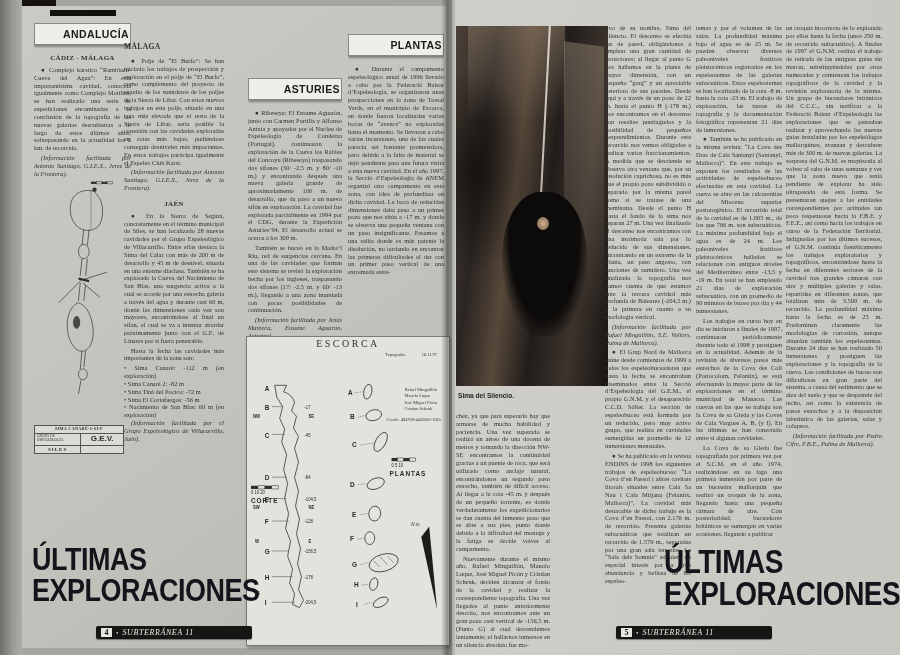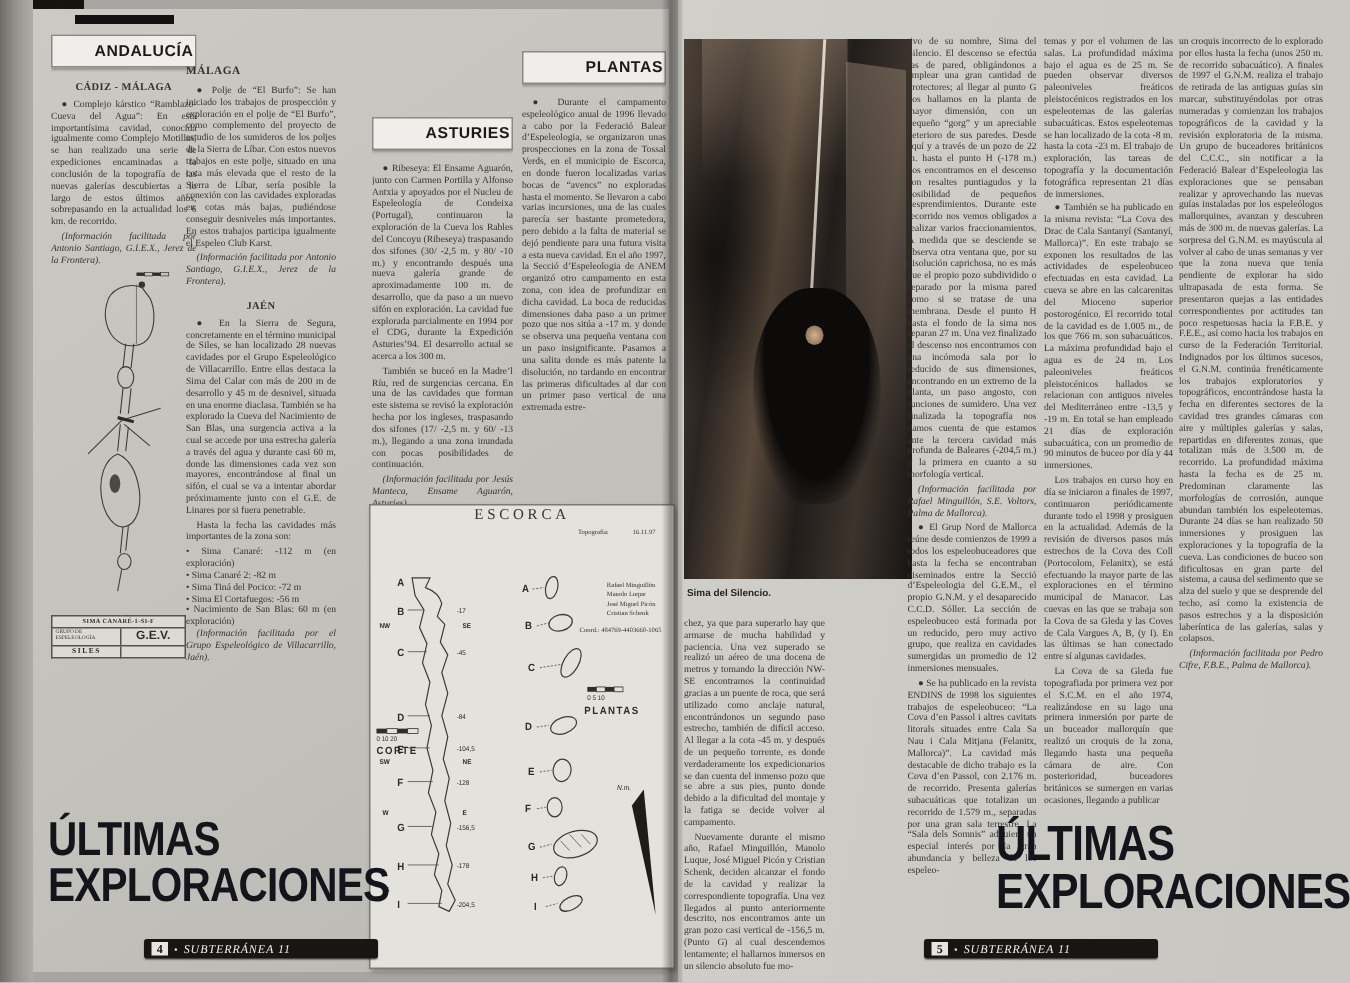--- a/index.html
+++ b/index.html
@@ -19,21 +19,21 @@
   p.ind{text-indent:7px;}
   p.credit{font-style:italic;text-indent:7px;}
   p.li{margin:0;}
   .blackbar{width:66px;height:6px;background:#131110;margin:0 0 7px 16px;}
   .regionbox{background:#efeeea;border:0.5px solid #8a8984;box-shadow:0 1.5px 2px rgba(0,0,0,.35);
              padding:4px 1px;text-align:right;font-family:"Liberation Sans",sans-serif;
              font-weight:bold;font-size:10.5px;letter-spacing:.4px;color:#1b1a18;margin-bottom:9px;}
   .colhead{font-weight:bold;font-size:7.5px;letter-spacing:.4px;margin-bottom:6px;}
   .sub{font-weight:bold;font-size:7px;letter-spacing:.3px;margin:8px 0 4px;text-align:center;}
   
-  .surveytbl{width:90px;border-collapse:collapse;background:#dcdad5;margin-top:2px;}
+  .surveytbl{width:90px;border-collapse:collapse;background:#dcdad5;margin-top:18px;}
   .surveytbl td{border:0.6px solid #55534e;padding:1px 2px;font-size:3.6px;line-height:1.1;color:#2e2d2a;}
   .surveytbl .ttl{font-weight:bold;font-size:4.2px;letter-spacing:.3px;text-align:center;}
   .surveytbl .big{font-weight:bold;font-size:8px;text-align:center;font-family:"Liberation Sans",sans-serif;}
   .surveytbl .town{font-weight:bold;font-size:5px;text-align:center;letter-spacing:1px;}
   
   .bighead{font-family:"Liberation Sans",sans-serif;font-weight:bold;color:#14141b;
            line-height:.98;letter-spacing:-.5px;transform:scaleY(1.18);transform-origin:top left;}
   .footerbar{height:13px;background:#171615;border-radius:2px;display:flex;align-items:center;
              box-shadow:0 1px 1px rgba(0,0,0,.4);padding:0 5px;}
   .footerbar .num{background:#e6e5e1;color:#141312;font-weight:bold;font-size:8px;

